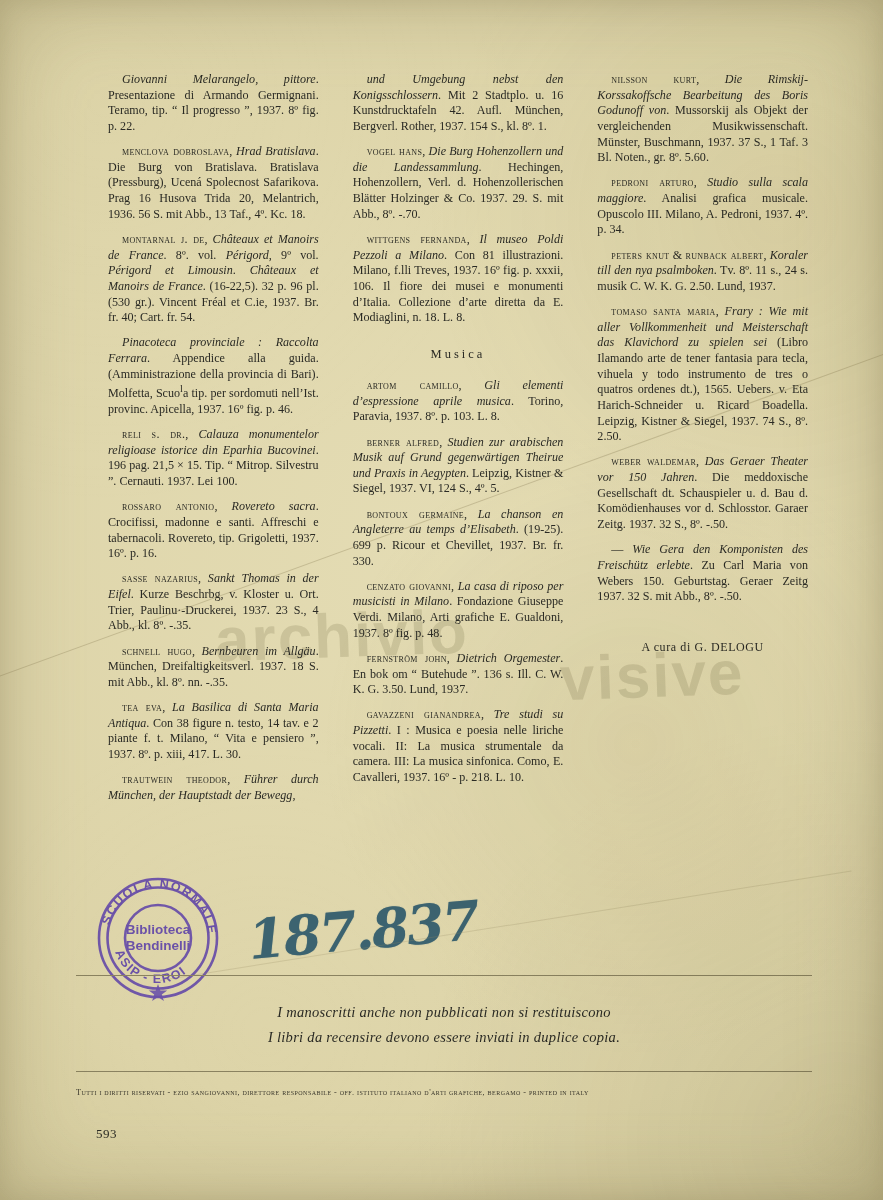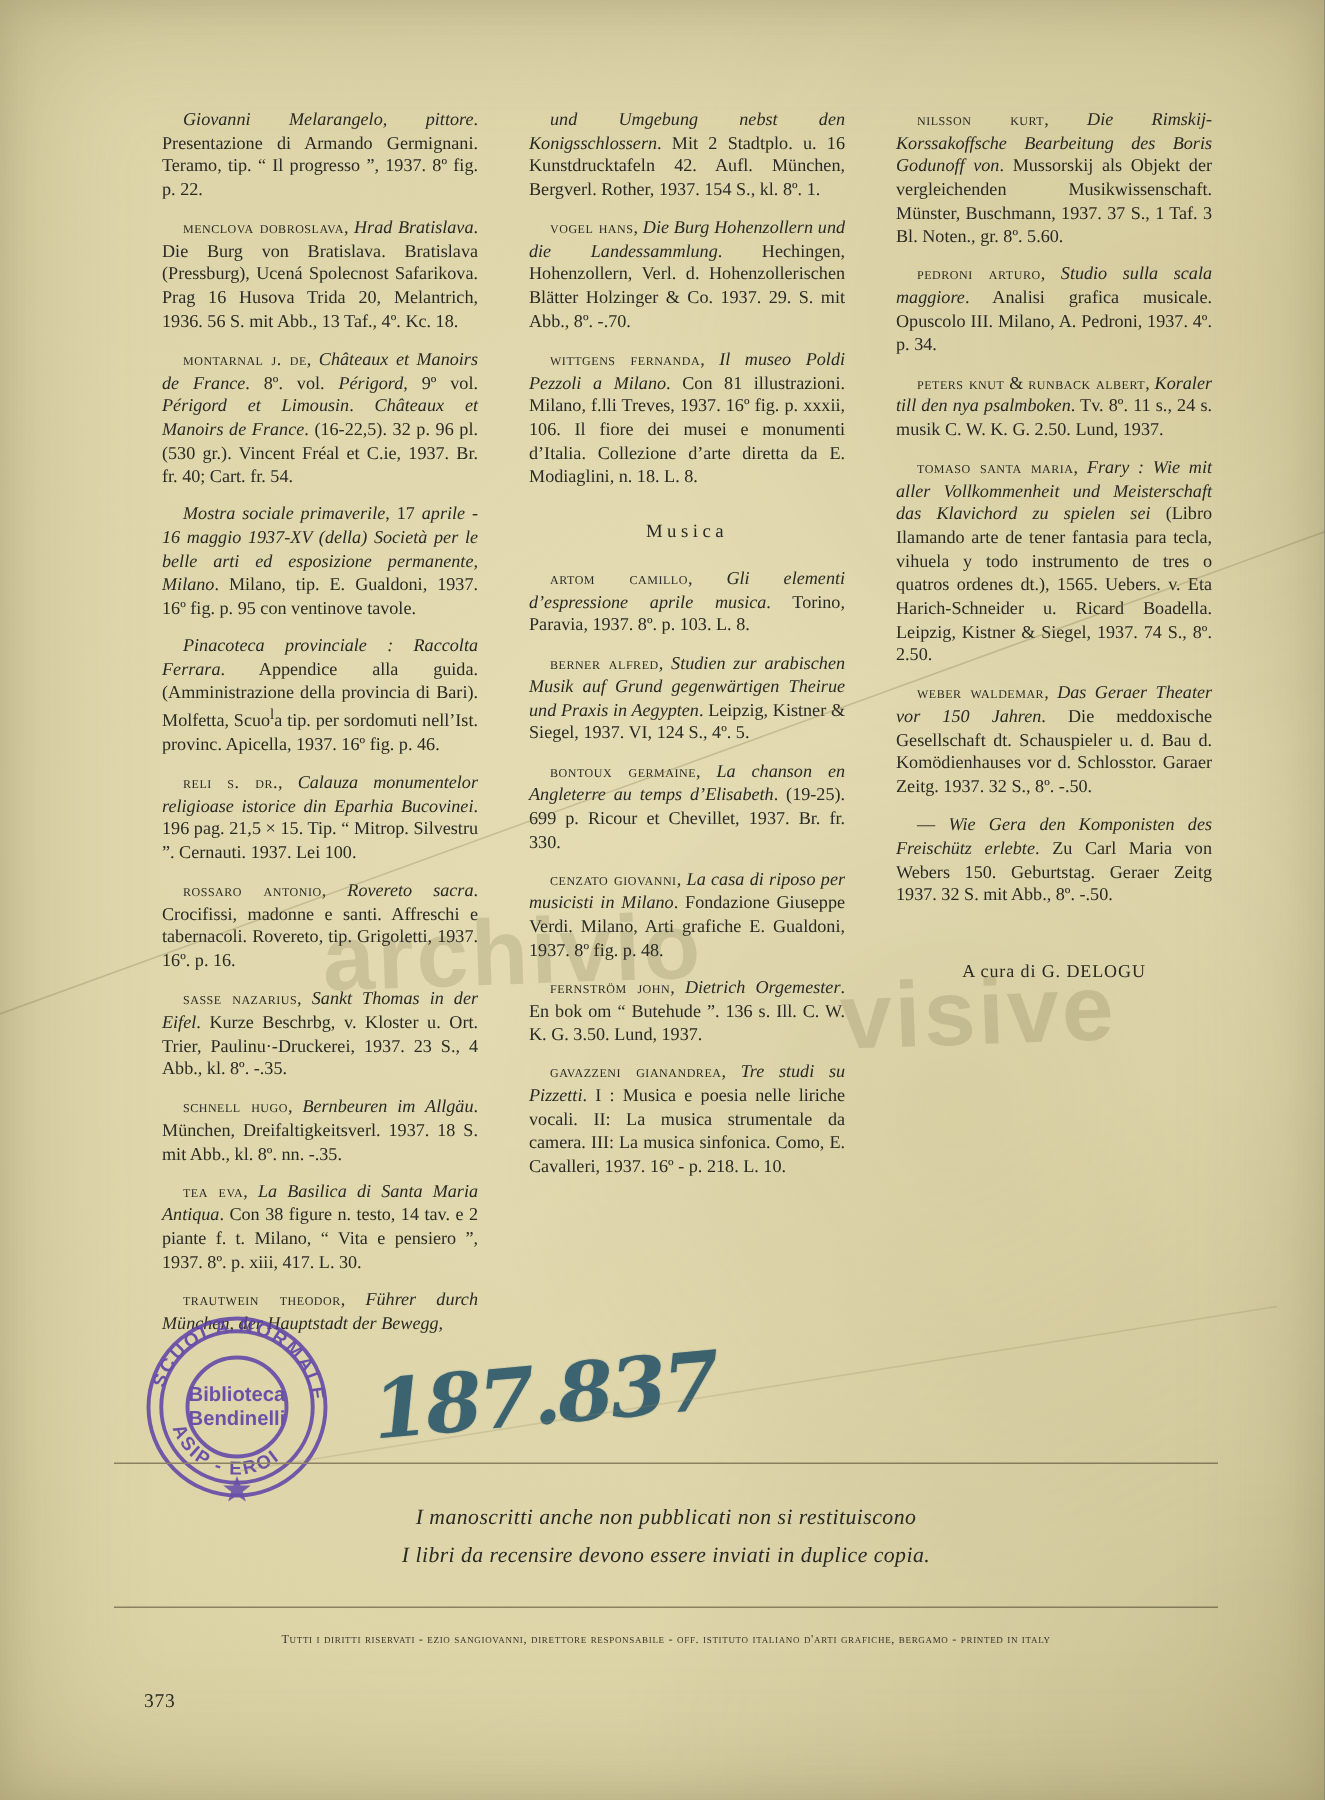--- a/index.html
+++ b/index.html
@@ -159,21 +159,21 @@
     font-size: 14.5px;
     line-height: 1.75;
     letter-spacing: 0.3px;
   }
 
   .imprint {
     position: absolute;
     left: 76px;
     top: 1088px;
     width: 736px;
-    text-align: center;
+    text-align: left;
     font-size: 8.2px;
     letter-spacing: 0.45px;
     font-variant: small-caps;
     text-transform: lowercase;
     color: #3a372c;
   }
   .imprint::first-letter { text-transform: uppercase; }
 
   .page-number {
     position: absolute;
@@ -190,21 +190,20 @@
 
   <div class="ghost ghost-a">archivio</div>
   <div class="ghost ghost-b">visive</div>
 
   <div class="columns">
 
     <div class="col" id="col1">
         <p class="entry"><span class="it">Giovanni Melarangelo, pittore</span>. Presentazione di Armando Germignani. Teramo, tip. “ Il progresso ”, 1937. 8º fig. p. 22.</p>
         <p class="entry"><span class="sc">Menclova Dobroslava</span>, <span class="it">Hrad Bratislava</span>. Die Burg von Bratislava. Bratislava (Pressburg), Ucená Spolecnost Safarikova. Prag 16 Husova Trida 20, Melantrich, 1936. 56 S. mit Abb., 13 Taf., 4º. Kc. 18.</p>
         <p class="entry"><span class="sc">Montarnal J. de</span>, <span class="it">Châteaux et Manoirs de France</span>. 8º. vol. <span class="it">Périgord</span>, 9º vol. <span class="it">Périgord et Limousin</span>. <span class="it">Châteaux et Manoirs de France</span>. (16-22,5). 32 p. 96 pl. (530 gr.). Vincent Fréal et C.ie, 1937. Br. fr. 40; Cart. fr. 54.</p>
-        <p class="entry"><span class="it">Mostra sociale primaverile</span>, 17 <span class="it">aprile - 16 maggio 1937-XV (della) Società per le belle arti ed esposizione permanente, Milano</span>. Milano, tip. E. Gualdoni, 1937. 16º fig. p. 95 con ventinove tavole.</p>
         <p class="entry"><span class="it">Pinacoteca provinciale : Raccolta Ferrara</span>. Appendice alla guida. (Amministrazione della provincia di Bari). Molfetta, Scuo<sup>l</sup>a tip. per sordomuti nell’Ist. provinc. Apicella, 1937. 16º fig. p. 46.</p>
         <p class="entry"><span class="sc">Reli S. Dr.</span>, <span class="it">Calauza monumentelor religioase istorice din Eparhia Bucovinei</span>. 196 pag. 21,5 × 15. Tip. “ Mitrop. Silvestru ”. Cernauti. 1937. Lei 100.</p>
         <p class="entry"><span class="sc">Rossaro Antonio</span>, <span class="it">Rovereto sacra</span>. Crocifissi, madonne e santi. Affreschi e tabernacoli. Rovereto, tip. Grigoletti, 1937. 16º. p. 16.</p>
         <p class="entry"><span class="sc">Sasse Nazarius</span>, <span class="it">Sankt Thomas in der Eifel</span>. Kurze Beschrbg, v. Kloster u. Ort. Trier, Paulinu·-Druckerei, 1937. 23 S., 4 Abb., kl. 8º. -.35.</p>
         <p class="entry"><span class="sc">Schnell Hugo</span>, <span class="it">Bernbeuren im Allgäu</span>. München, Dreifaltigkeitsverl. 1937. 18 S. mit Abb., kl. 8º. nn. -.35.</p>
         <p class="entry"><span class="sc">Tea Eva</span>, <span class="it">La Basilica di Santa Maria Antiqua</span>. Con 38 figure n. testo, 14 tav. e 2 piante f. t. Milano, “ Vita e pensiero ”, 1937. 8º. p. xiii, 417. L. 30.</p>
         <p class="entry"><span class="sc">Trautwein Theodor</span>, <span class="it">Führer durch München, der Hauptstadt der Bewegg,</span></p>
       </div>
 
     <div class="col" id="col2">
@@ -261,19 +260,19 @@
 
   <div class="notices">
     <div class="notice-line">I manoscritti anche non pubblicati non si restituiscono</div>
     <div class="notice-line">I libri da recensire devono essere inviati in duplice copia.</div>
   </div>
 
   <div class="rule rule-bottom"></div>
 
   <div class="imprint">Tutti i diritti riservati - Ezio Sangiovanni, direttore responsabile - Off. Istituto Italiano d'Arti Grafiche, Bergamo - Printed in Italy</div>
 
-  <div class="page-number">373</div>
+  <div class="page-number">593</div>
 
   <div class="crease"></div>
   <div class="crease2"></div>
   <div class="grain"></div>
   <div class="vignette"></div>
 </div>
 
 </body></html>

